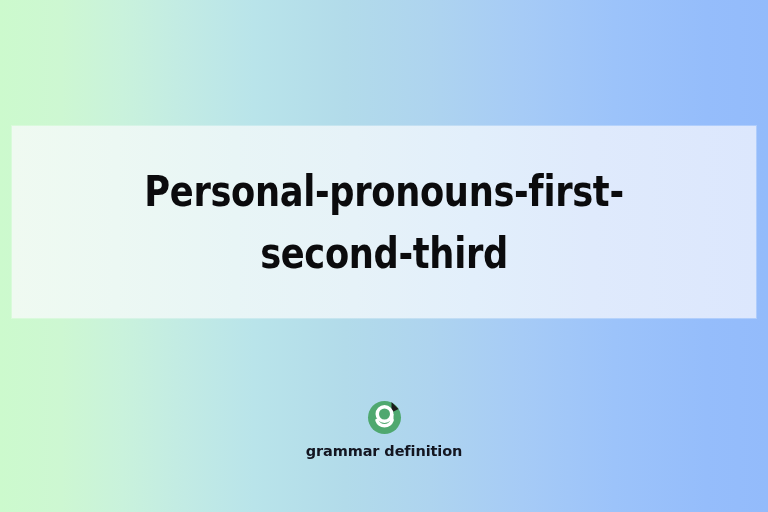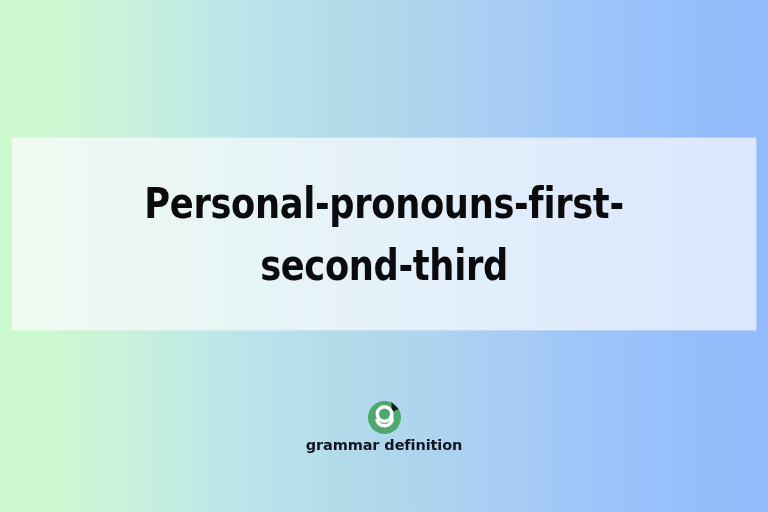--- a/index.html
+++ b/index.html
@@ -31,21 +31,21 @@
       #95bdfb 92%,
       #93bbfb 100%
     );
     overflow: hidden;
   }
 
   
   #title-card {
     position: absolute;
     left: 12px;
-    top: 138px;
+    top: 126px;
     width: 744px;
     height: 192px;
     background: linear-gradient(
       to right,
       #effaf1 0%,
       #ecf8f3 14%,
       #e8f5f6 30%,
       #e6f2f8 46%,
       #e2effb 62%,
       #dfeafc 78%,
@@ -84,21 +84,21 @@
     align-items: center;
   }
 
   #brand-mark {
     width: 35px;
     height: 35px;
     display: block;
   }
 
   #brand-name {
-    margin-top: 2px;
+    margin-top: 8px;
     font-family: "DejaVu Sans", sans-serif;
     font-weight: bold;
     font-size: 14.5px;
     letter-spacing: -0.1px;
     color: #131520;
     white-space: nowrap;
   }
 </style>
 </head>
 <body>

